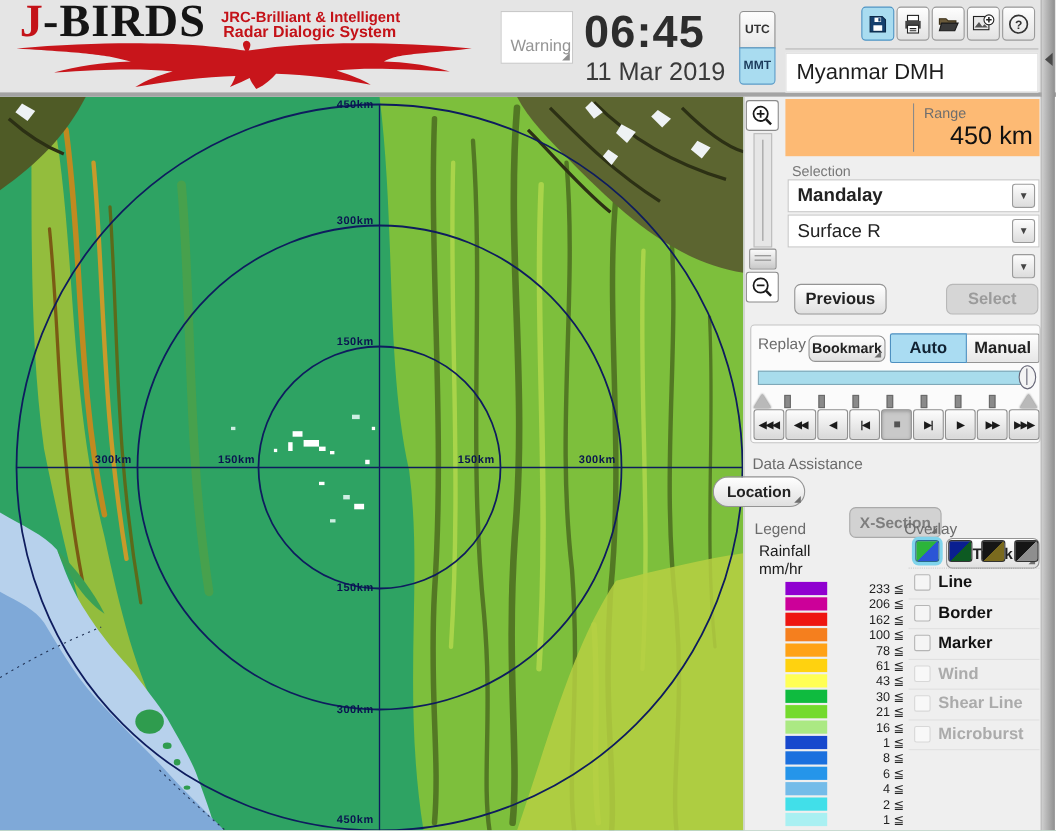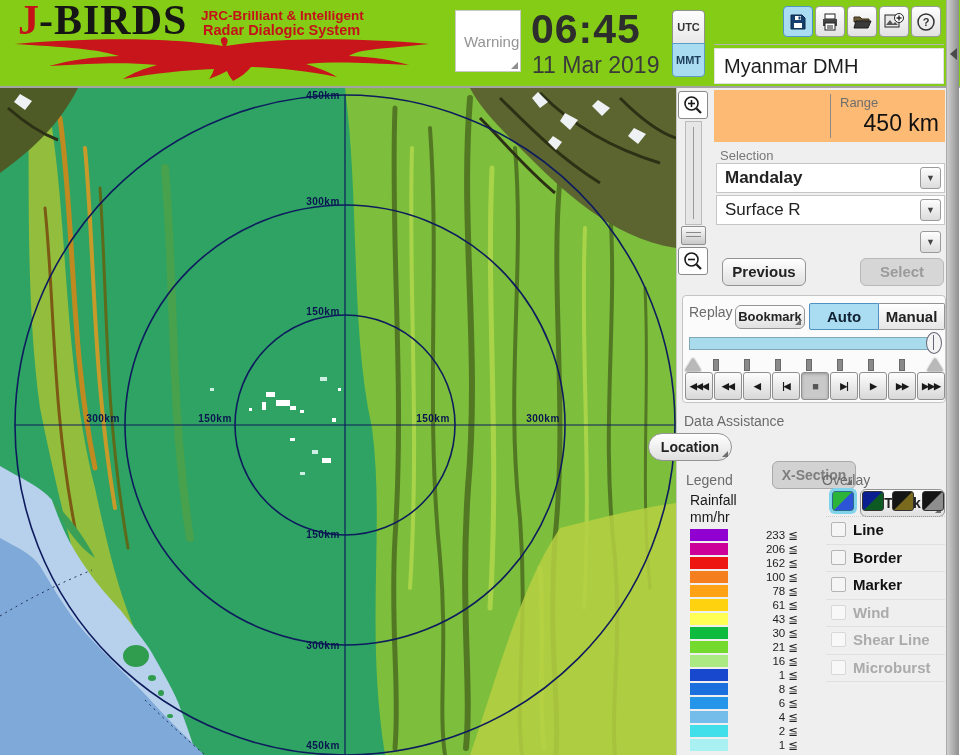--- a/index.html
+++ b/index.html
@@ -1,24 +1,24 @@
 <!DOCTYPE html>
 <html><head>
 <meta charset="utf-8">
 <style>
   html,body{margin:0;padding:0;background:#dcdcdc;}
   #page{position:relative;width:960px;height:755px;background:#ffffff;overflow:hidden;
         font-family:"Liberation Sans",sans-serif;-webkit-font-smoothing:antialiased;}
   .abs{position:absolute;}
   
-  #header{left:0;top:0;width:960px;height:88px;background:#84cc16;border-bottom:2px solid #a3a3a3;box-sizing:border-box;}
+  #header{left:0;top:0;width:960px;height:88px;background:#e5e5e5;border-bottom:4px solid #a3a3a3;box-sizing:border-box;}
   #logo-j{font-family:"Liberation Serif",serif;font-weight:bold;font-size:42px;color:#c41218;}
   #logo-birds{font-family:"Liberation Serif",serif;font-weight:bold;font-size:42px;color:#151515;letter-spacing:1px;}
   .tagline{color:#c41218;font-weight:bold;font-size:13.5px;line-height:15px;white-space:nowrap;}
-  #warnbox{left:455px;top:10px;width:66px;height:62px;background:#fff;border:1px solid #c9c9c9;box-sizing:border-box;}
+  #warnbox{left:455px;top:10px;width:66px;height:48px;background:#fff;border:1px solid #c9c9c9;box-sizing:border-box;}
   #warnbox span{position:absolute;left:8px;top:22px;color:#949494;font-size:15px;}
   .grip::after{content:"";position:absolute;right:2px;bottom:2px;width:0;height:0;
                border-left:7px solid transparent;border-bottom:7px solid #8f8f8f;}
   #clock-time{left:531px;top:6px;font-size:41px;font-weight:bold;color:#2d2d2d;letter-spacing:1px;}
   #clock-date{left:532px;top:52px;font-size:23px;color:#3a3a3a;}
   .tzbtn{left:672px;width:33px;height:34px;box-sizing:border-box;border:1px solid #8f8f8f;
          font-size:11px;font-weight:bold;color:#333;text-align:center;line-height:32px;
          background:linear-gradient(#fdfdfd,#e8e8e8);}
   #tz-utc{top:10px;border-radius:4px 4px 0 0;}
   #tz-mmt{top:43px;border-radius:0 0 4px 4px;background:#a9dcf0;border-color:#5c9cc8;color:#1c3c5c;}
@@ -65,21 +65,21 @@
         background:linear-gradient(#fdfdfd,#d8d8d8);color:#1a1a1a;text-align:center;line-height:26px;font-size:9px;font-weight:bold;letter-spacing:-1px;}
   .pbtn.pressed{background:#c9c9c9;box-shadow:inset 0 1px 3px #999;color:#555;font-size:11px;}
   
   #da-label{left:684px;top:413px;font-size:14px;color:#6b6b6b;}
   
   #legend-label{left:686px;top:472px;font-size:14px;color:#6b6b6b;}
   #overlay-label{left:822px;top:472px;font-size:14px;color:#6b6b6b;}
   #legend-title1{left:690px;top:492px;font-size:14px;color:#1a1a1a;}
   #legend-title2{left:690px;top:509px;font-size:14px;color:#1a1a1a;}
   #legend-rows{left:690px;top:529px;width:110px;}
-  .lrow{position:relative;height:12.6px;margin-bottom:1.4px;}
+  .lrow{position:relative;height:12.6px;margin-bottom:1.4px;margin-left:24px;}
   .lsw{position:absolute;left:0;top:0;width:38px;height:12px;}
   .lval{position:absolute;left:40px;top:-1px;width:68px;text-align:right;font-size:11.5px;color:#222;}
   
   #overlay-list{left:826px;top:488px;width:119px;}
   .orow{position:relative;height:26.5px;border-bottom:1px solid #e0e0e0;}
   .orow .cb{position:absolute;left:5px;top:5px;width:15px;height:15px;box-sizing:border-box;background:#f5f5f5;border:1px solid #b5b5b5;border-radius:2px;}
   .orow .cb.checked{background:#cbe8f6;border-color:#79aed2;}
   .orow .cb.checked::after{content:"✓";position:absolute;left:1px;top:-3px;font-size:13px;font-weight:bold;color:#17406e;}
   .orow .olabel{position:absolute;left:27px;top:4px;font-size:15px;font-weight:bold;color:#111;white-space:nowrap;}
   .orow.dis .olabel{color:#ababab;}

